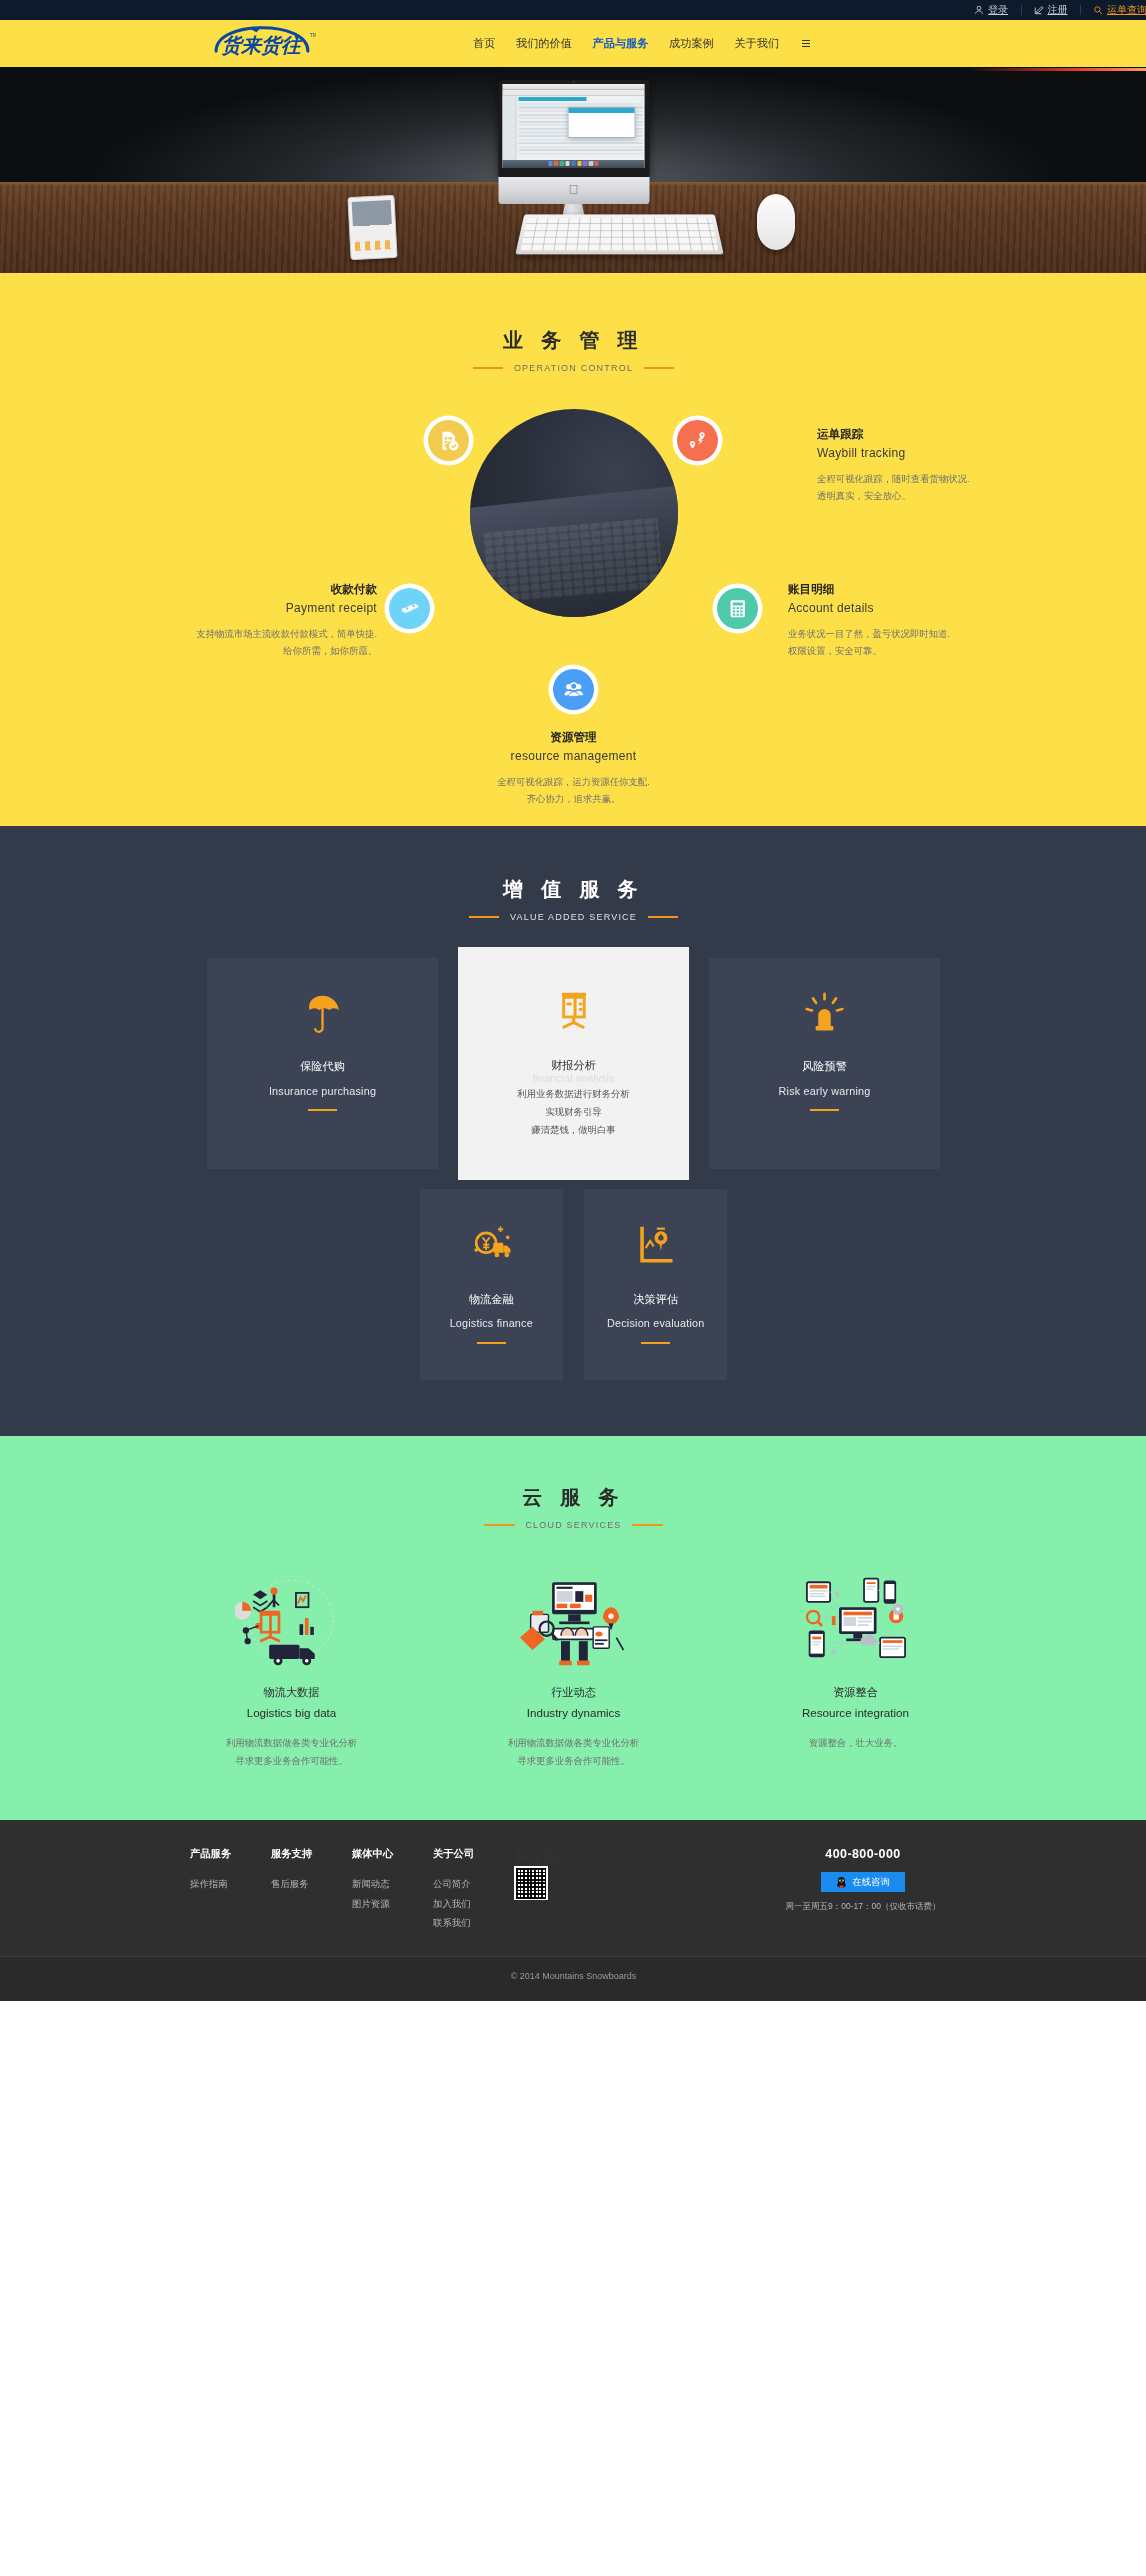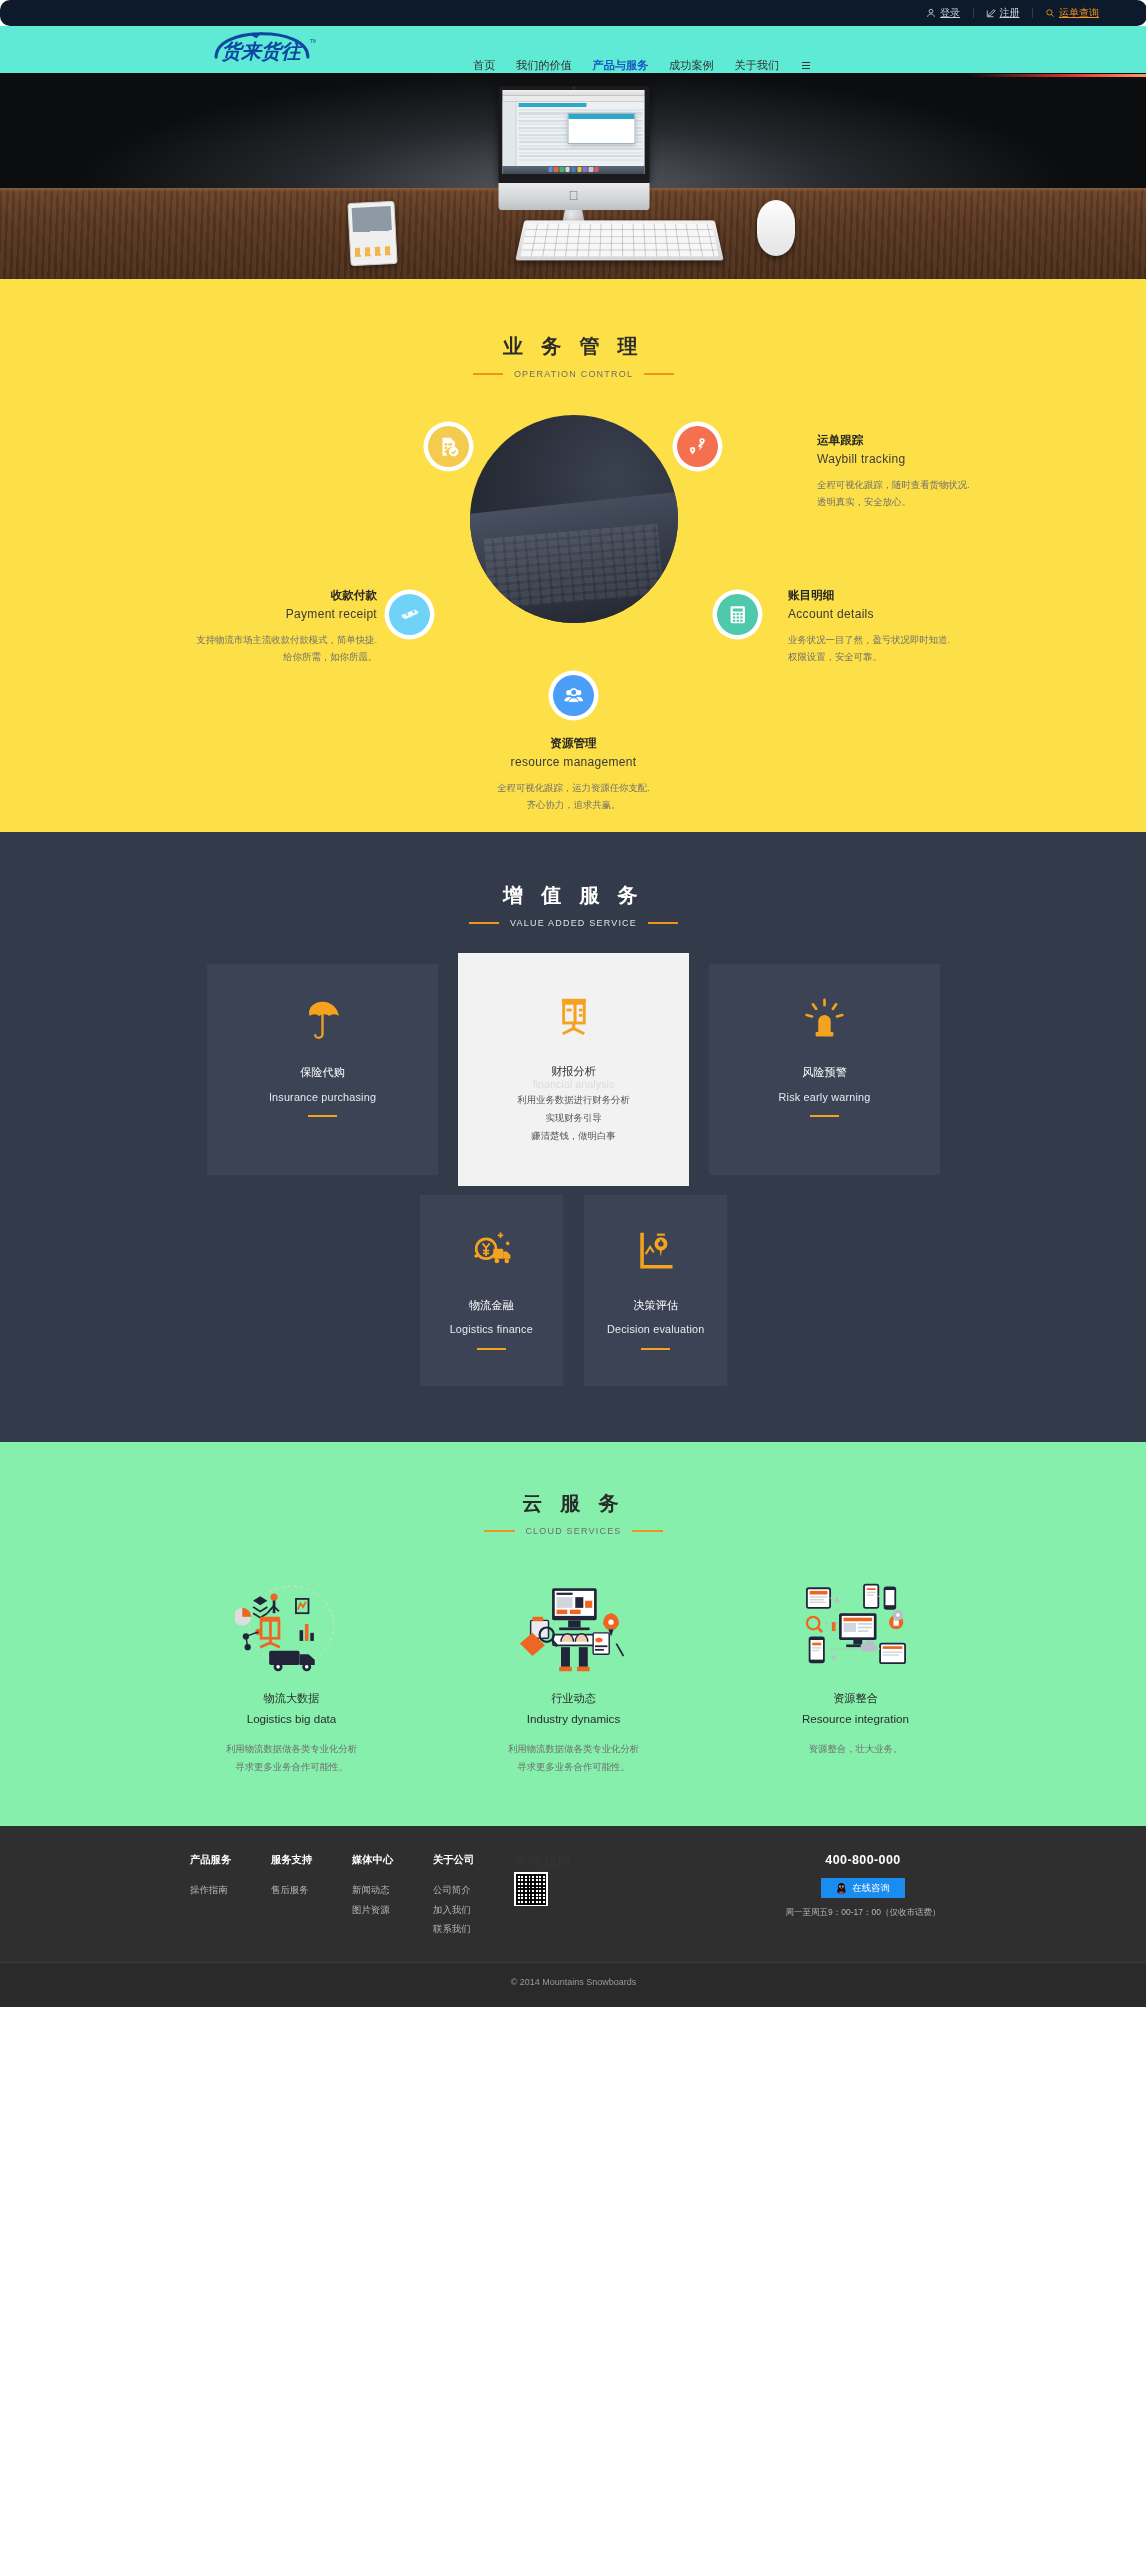--- a/index.html
+++ b/index.html
@@ -7,35 +7,35 @@
   body {
     font-family: "Liberation Sans", "DejaVu Sans", sans-serif;
     background: #fff;
     color: #333;
     -webkit-font-smoothing: antialiased;
   }
   .page { width: 1147px; position: relative; overflow: hidden; }
 
   
   .topbar {
-    height: 26px; background: #0d1a2b; display: flex;
-    align-items: center; justify-content: flex-end; padding-right: 48px; border-radius: 10px;
+    height: 20px; background: #0d1a2b; display: flex;
+    align-items: center; justify-content: flex-end; 
   }
   .topbar-item {
     display: flex; align-items: center; gap: 3.6px;
     color: #c8ced6; font-size: 10px; line-height: 1;
   }
   .topbar-item.accent, .topbar-item.accent .tb-ico svg { color: #f0941e; }
   .tb-sep { width: 0.9px; height: 10px; background: #2d3d4f; margin: 0 12.5px; }
   .tb-ico { display: inline-flex; width: 10px; height: 10px; }
   .tb-ico svg { width: 10px; height: 10px; fill: none; stroke: currentColor; stroke-width: 1.4; }
 
   
   .nav {
-    height: 47px; background: #5eead4; display: flex; align-items: flex-end;
+    height: 47px; background: #fde047; display: flex; align-items: center;
     position: relative;
   }
   .logo { position: absolute; left: 208px; top: 5.4px; width: 108px; height: 36px; }
   .logo svg { width: 108px; height: 36px; display: block; }
   .nav-links {
     display: flex; align-items: center; gap: 20.6px;
     margin-left: 473px; font-size: 11.2px; color: #333;
   }
   .nav-links a { color: #333; text-decoration: none; white-space: nowrap; }
   .nav-links a.active { color: #1559c4; font-weight: bold; }

